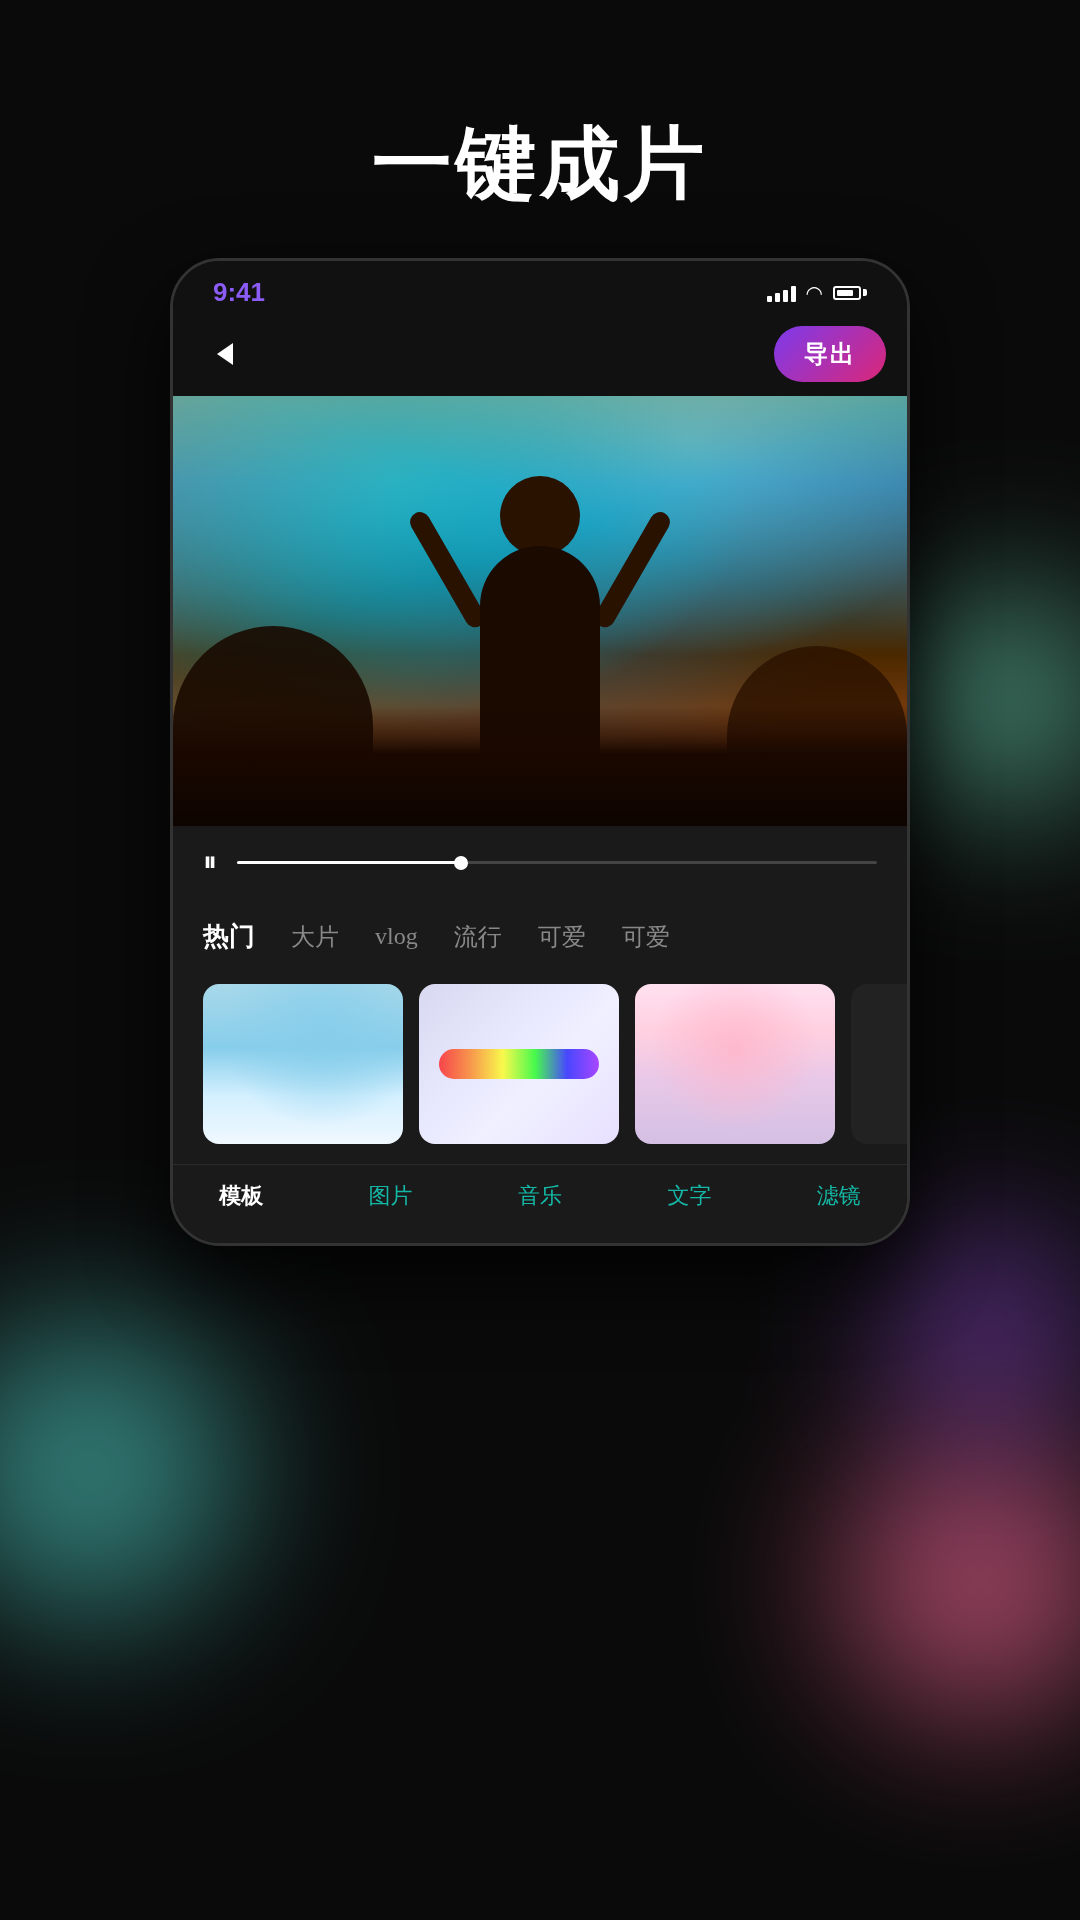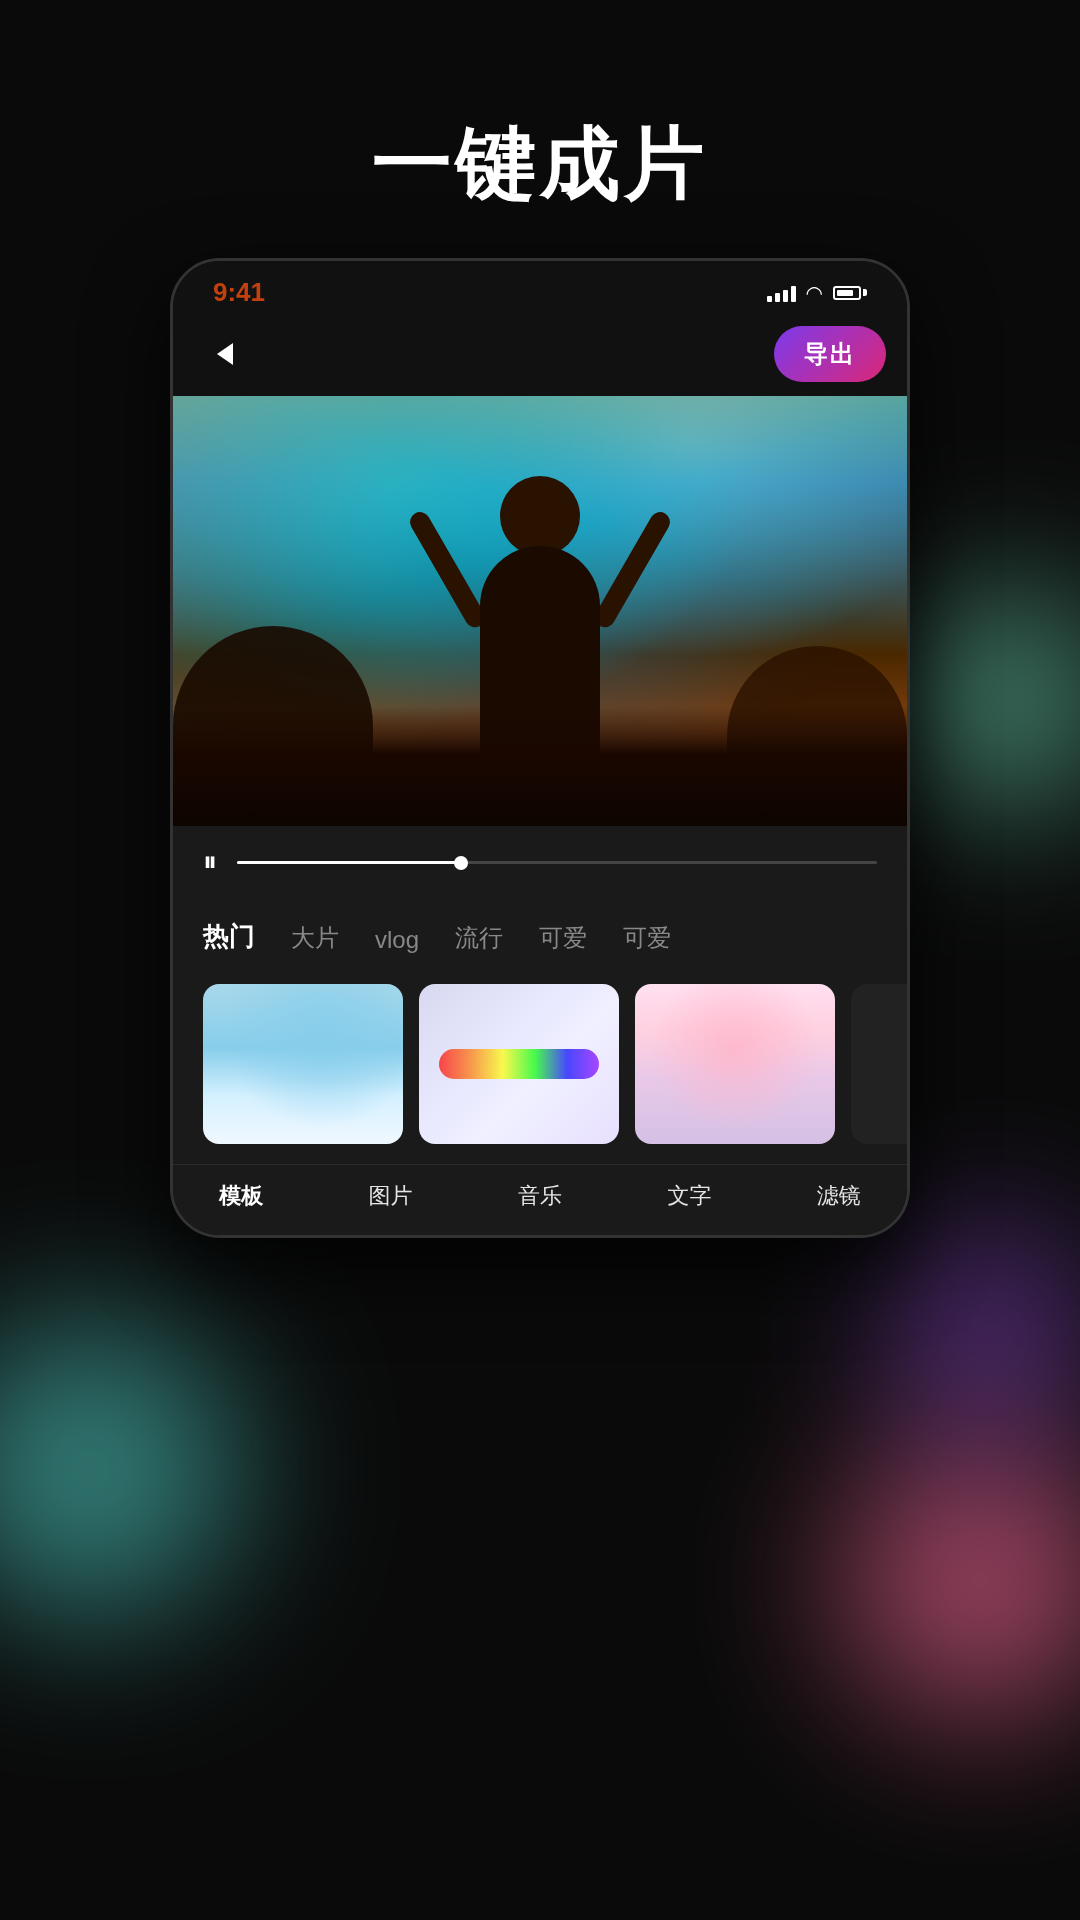--- a/index.html
+++ b/index.html
@@ -94,21 +94,21 @@
       display: flex;
       justify-content: space-between;
       align-items: center;
       padding: 16px 40px 10px 40px;
       background: #111111;
     }
 
     .status-time {
       font-size: 26px;
       font-weight: 600;
-      color: #c2410c;
+      color: #8b5cf6;
     }
 
     .status-icons {
       display: flex;
       align-items: center;
       gap: 10px;
     }
 
     
     .nav-bar {
@@ -314,22 +314,23 @@
       background: #ffffff;
       border-radius: 50%;
     }
 
     
     .category-tabs {
       background: #1a1a1a;
       padding: 16px 30px;
       display: flex;
       gap: 36px;
-      align-items: flex-end;
+      align-items: center;
       overflow: hidden;
+      font-family: Liberation Serif, serif;
     }
 
     .category-tab {
       font-size: 24px;
       color: #888888;
       cursor: pointer;
       white-space: nowrap;
       padding: 4px 0;
     }
 
@@ -406,40 +407,40 @@
     }
 
     .template-thumb-4 {
       background: #222222;
       width: 100px;
     }
 
     
     .bottom-nav {
       background: #1a1a1a;
-      padding: 16px 0 24px 0;
+      padding: 16px 0 32px 0;
       display: flex;
       justify-content: space-around;
       align-items: flex-end;
       border-top: 1px solid #2a2a2a;
       gap: 13px;
     }
 
     .bottom-nav-item {
       display: flex;
       flex-direction: column;
       align-items: center;
       gap: 6px;
       cursor: pointer;
       flex: 1;
     }
 
     .bottom-nav-label {
       font-size: 22px;
-      color: #e5e5e5;
+      color: #14b8a6;
     }
 
     .bottom-nav-label.active {
       color: #ffffff;
       font-weight: 700;
     }
 
     
     .battery-shape {
       display: inline-flex;

